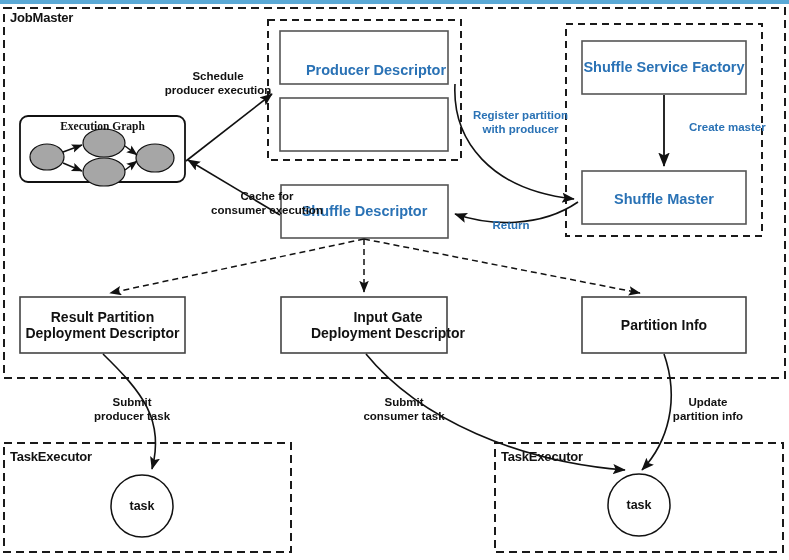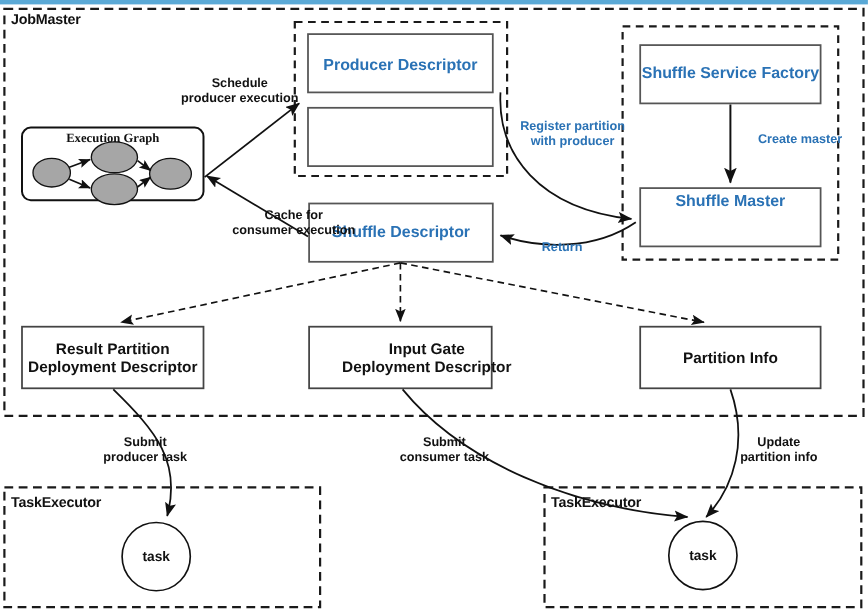--- a/index.html
+++ b/index.html
@@ -124,28 +124,28 @@
 
     <path d="M664,354 C680,400 668,442 642,470" fill="none" stroke="#111" stroke-width="1.6" marker-end="url(#ah)"></path>
   </svg>
 
   <div class="lbl container-title" style="left:10px;top:10px;">JobMaster</div>
 
   <div class="lbl container-title" style="left:10px;top:449px;">TaskExecutor</div>
 
   <div class="lbl container-title" style="left:501px;top:449px;">TaskExecutor</div>
 
-  <div class="boxlabel blue-box-text" style="left:280px;top:34px;width:168px;height:53px;">Producer Descriptor</div>
+  <div class="boxlabel blue-box-text" style="left:280px;top:44px;width:168px;height:53px;padding-left:12px;">Producer Descriptor</div>
 
 
   <div class="boxlabel blue-box-text" style="left:281px;top:185px;width:167px;height:53px;">Shuffle Descriptor</div>
 
   <div class="boxlabel blue-box-text" style="left:582px;top:41px;width:164px;height:53px;">Shuffle Service Factory</div>
 
-  <div class="boxlabel blue-box-text" style="left:582px;top:157px;width:164px;height:53px;">Shuffle Master</div>
+  <div class="boxlabel blue-box-text" style="left:582px;top:173px;width:164px;height:53px;">Shuffle Master</div>
 
   <div class="boxlabel dark-box-text" style="left:20px;top:297px;width:165px;height:56px;white-space:pre-line;">Result Partition
 Deployment Descriptor</div>
 
   <div class="boxlabel dark-box-text" style="left:281px;top:297px;width:166px;height:56px;white-space:pre-line;padding-left:24px;">Input Gate
 Deployment Descriptor</div>
 
   <div class="boxlabel dark-box-text" style="left:582px;top:297px;width:164px;height:56px;white-space:pre-line;">Partition Info</div>
 
   <div class="eg-title" style="left:20px;top:120px;width:165px;">Execution Graph</div>

